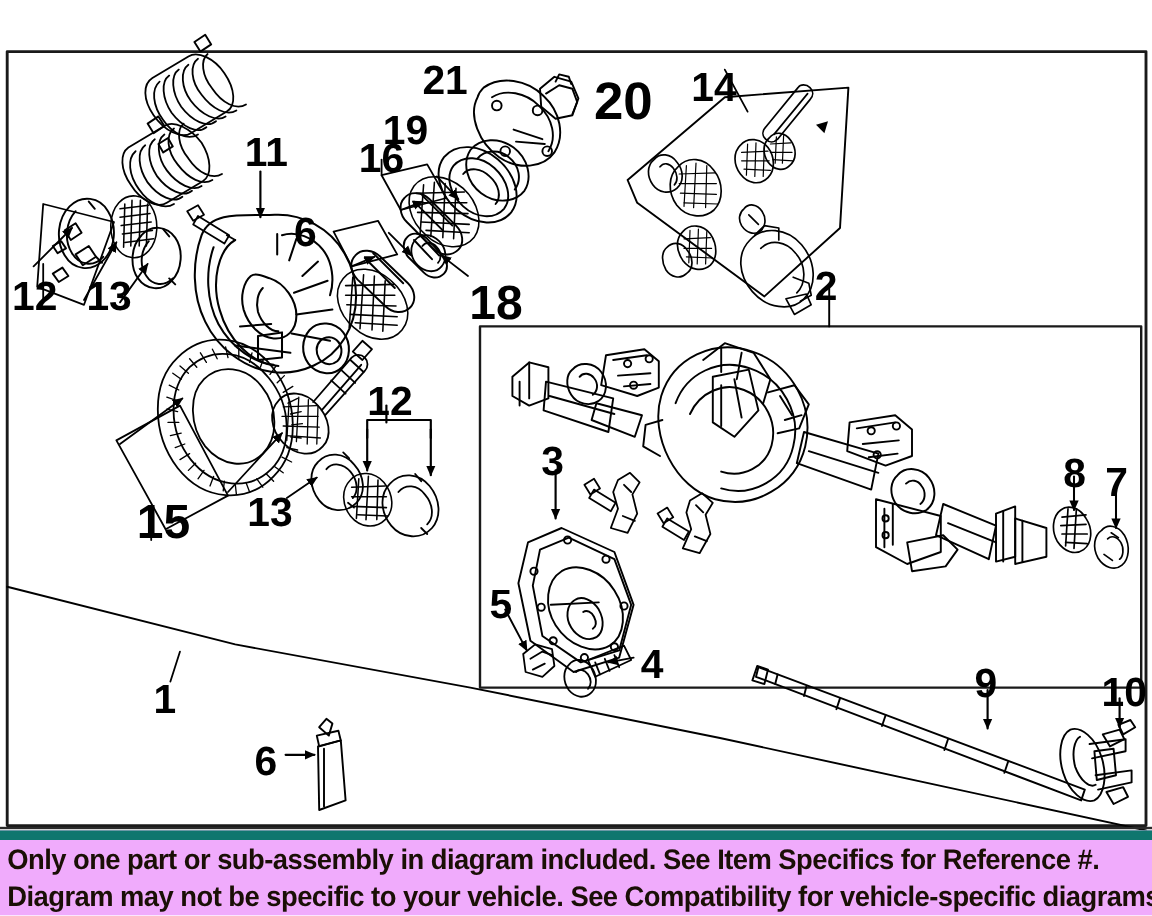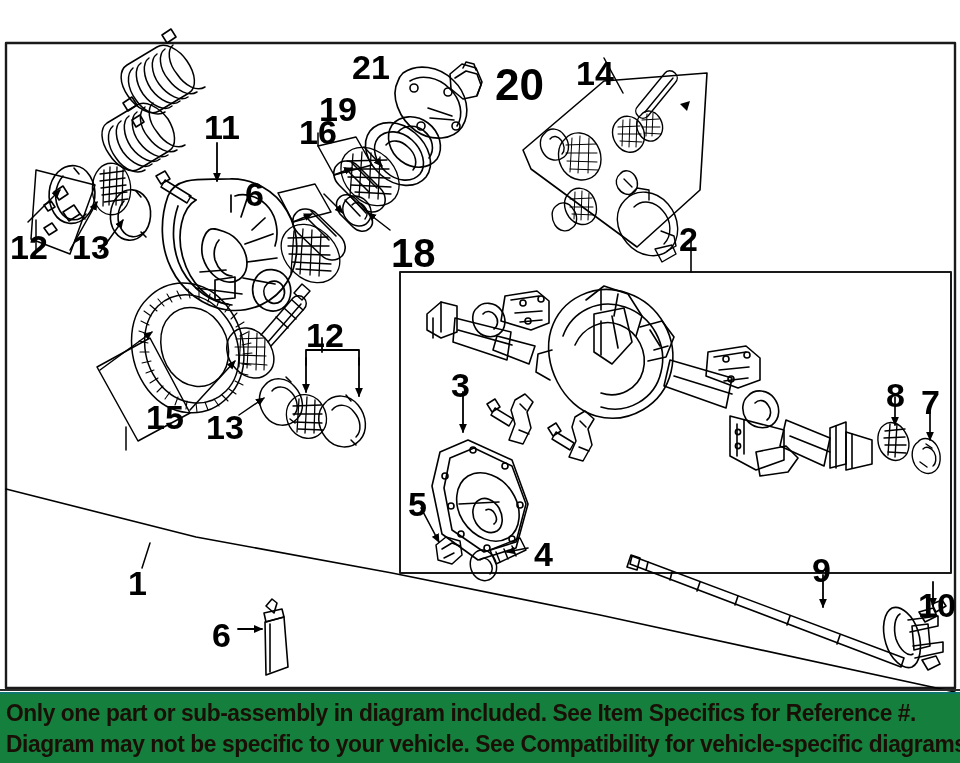--- a/index.html
+++ b/index.html
@@ -50,23 +50,23 @@
     user-select: none;
   }
 
   
   #notice-banner {
     position: absolute;
     left: 0;
     top: 692px;
     width: 960px;
     height: 71px;
-    background: #15803d;
+    background: #f0abfc;
     box-sizing: border-box;
-    border-top: 2px solid #0f766e;
+    border-top: 8px solid #0f766e;
     display: flex;
     flex-direction: column;
     justify-content: center;
     align-items: flex-start;
     padding: 0 6px;
     overflow: hidden;
   }
   #notice-banner .notice-line {
     font-family: "Liberation Sans", sans-serif;
     font-weight: bold;
@@ -507,28 +507,28 @@
 
     <div class="callout" style="left:128px; top:566px; font-size:34px;">1</div>
     <div class="callout" style="left:679px; top:222px; font-size:34px;">2</div>
     <div class="callout" style="left:451px; top:368px; font-size:34px;">3</div>
     <div class="callout" style="left:534px; top:537px; font-size:34px;">4</div>
     <div class="callout" style="left:408px; top:487px; font-size:34px;">5</div>
     <div class="callout" style="left:212px; top:618px; font-size:34px;">6</div>
     <div class="callout" style="left:921px; top:385px; font-size:34px;">7</div>
     <div class="callout" style="left:886px; top:378px; font-size:34px;">8</div>
     <div class="callout" style="left:812px; top:553px; font-size:34px;">9</div>
-    <div class="callout" style="left:918px; top:560px; font-size:34px;margin-top:28px;">10</div>
+    <div class="callout" style="left:918px; top:560px; font-size:34px;">10</div>
     <div class="callout" style="left:204px; top:110px; font-size:34px;text-align:right;">11</div>
     <div class="callout" style="left:10px;  top:230px; font-size:34px;">12</div>
     <div class="callout" style="left:306px; top:318px; font-size:34px;">12</div>
     <div class="callout" style="left:72px;  top:230px; font-size:34px;">13</div>
     <div class="callout" style="left:206px; top:410px; font-size:34px;">13</div>
     <div class="callout" style="left:576px; top:56px;  font-size:34px;">14</div>
-    <div class="callout" style="left:114px; top:400px; font-size:34px;margin-left:32px;">15</div>
+    <div class="callout" style="left:114px; top:415px; font-size:40px;">15</div>
     <div class="callout" style="left:299px; top:115px; font-size:34px;">16</div>
     <div class="callout" style="left:245px; top:177px; font-size:34px;">6</div>
     <div class="callout" style="left:391px; top:233px; font-size:40px;">18</div>
     <div class="callout" style="left:319px; top:92px;  font-size:34px;">19</div>
     <div class="callout" style="left:495px; top:63px;  font-size:44px;">20</div>
     <div class="callout" style="left:352px; top:50px;  font-size:34px;text-align:right;">21</div>
 
   </div>
 
   <div id="banner-top-rule"></div>

